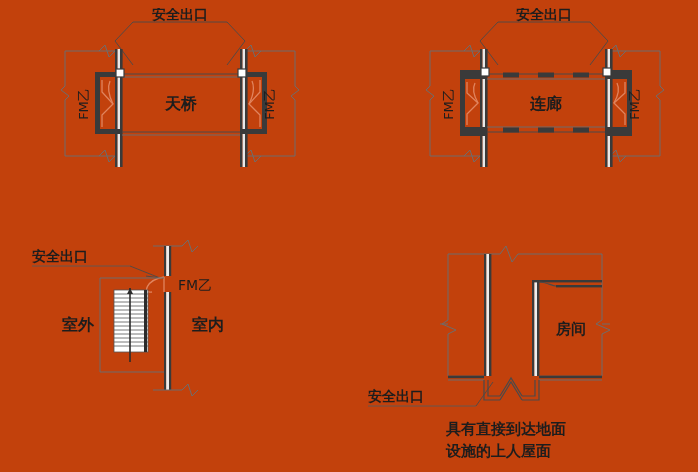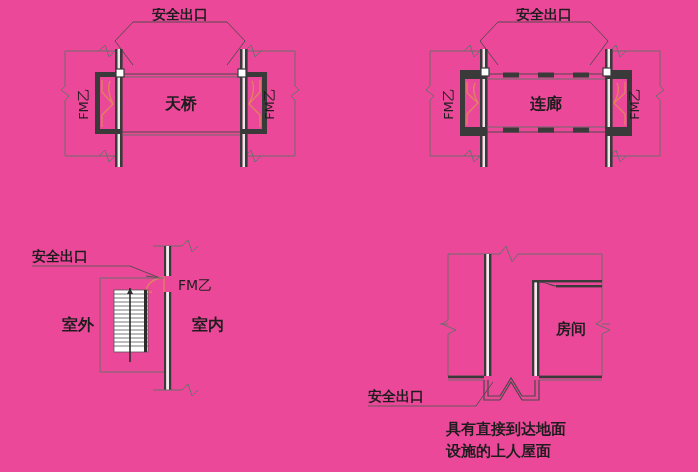--- a/index.html
+++ b/index.html
@@ -12,21 +12,21 @@
     height: 472px;
     position: relative;
     overflow: hidden;
     font-family: "DejaVu Sans", "Liberation Sans", sans-serif;
   }
   #sheet {
     position: absolute;
     left: 0; top: 0;
     width: 698px;
     height: 472px;
-    background: #ec4899;
+    background: #c2410c;
   }
   svg.diagram {
     position: absolute;
     display: block;
   }
   .cjk {
     font-family: "DejaVu Sans", "Liberation Sans", sans-serif;
     fill: #1d1d1d;
     font-weight: 700;
   }

